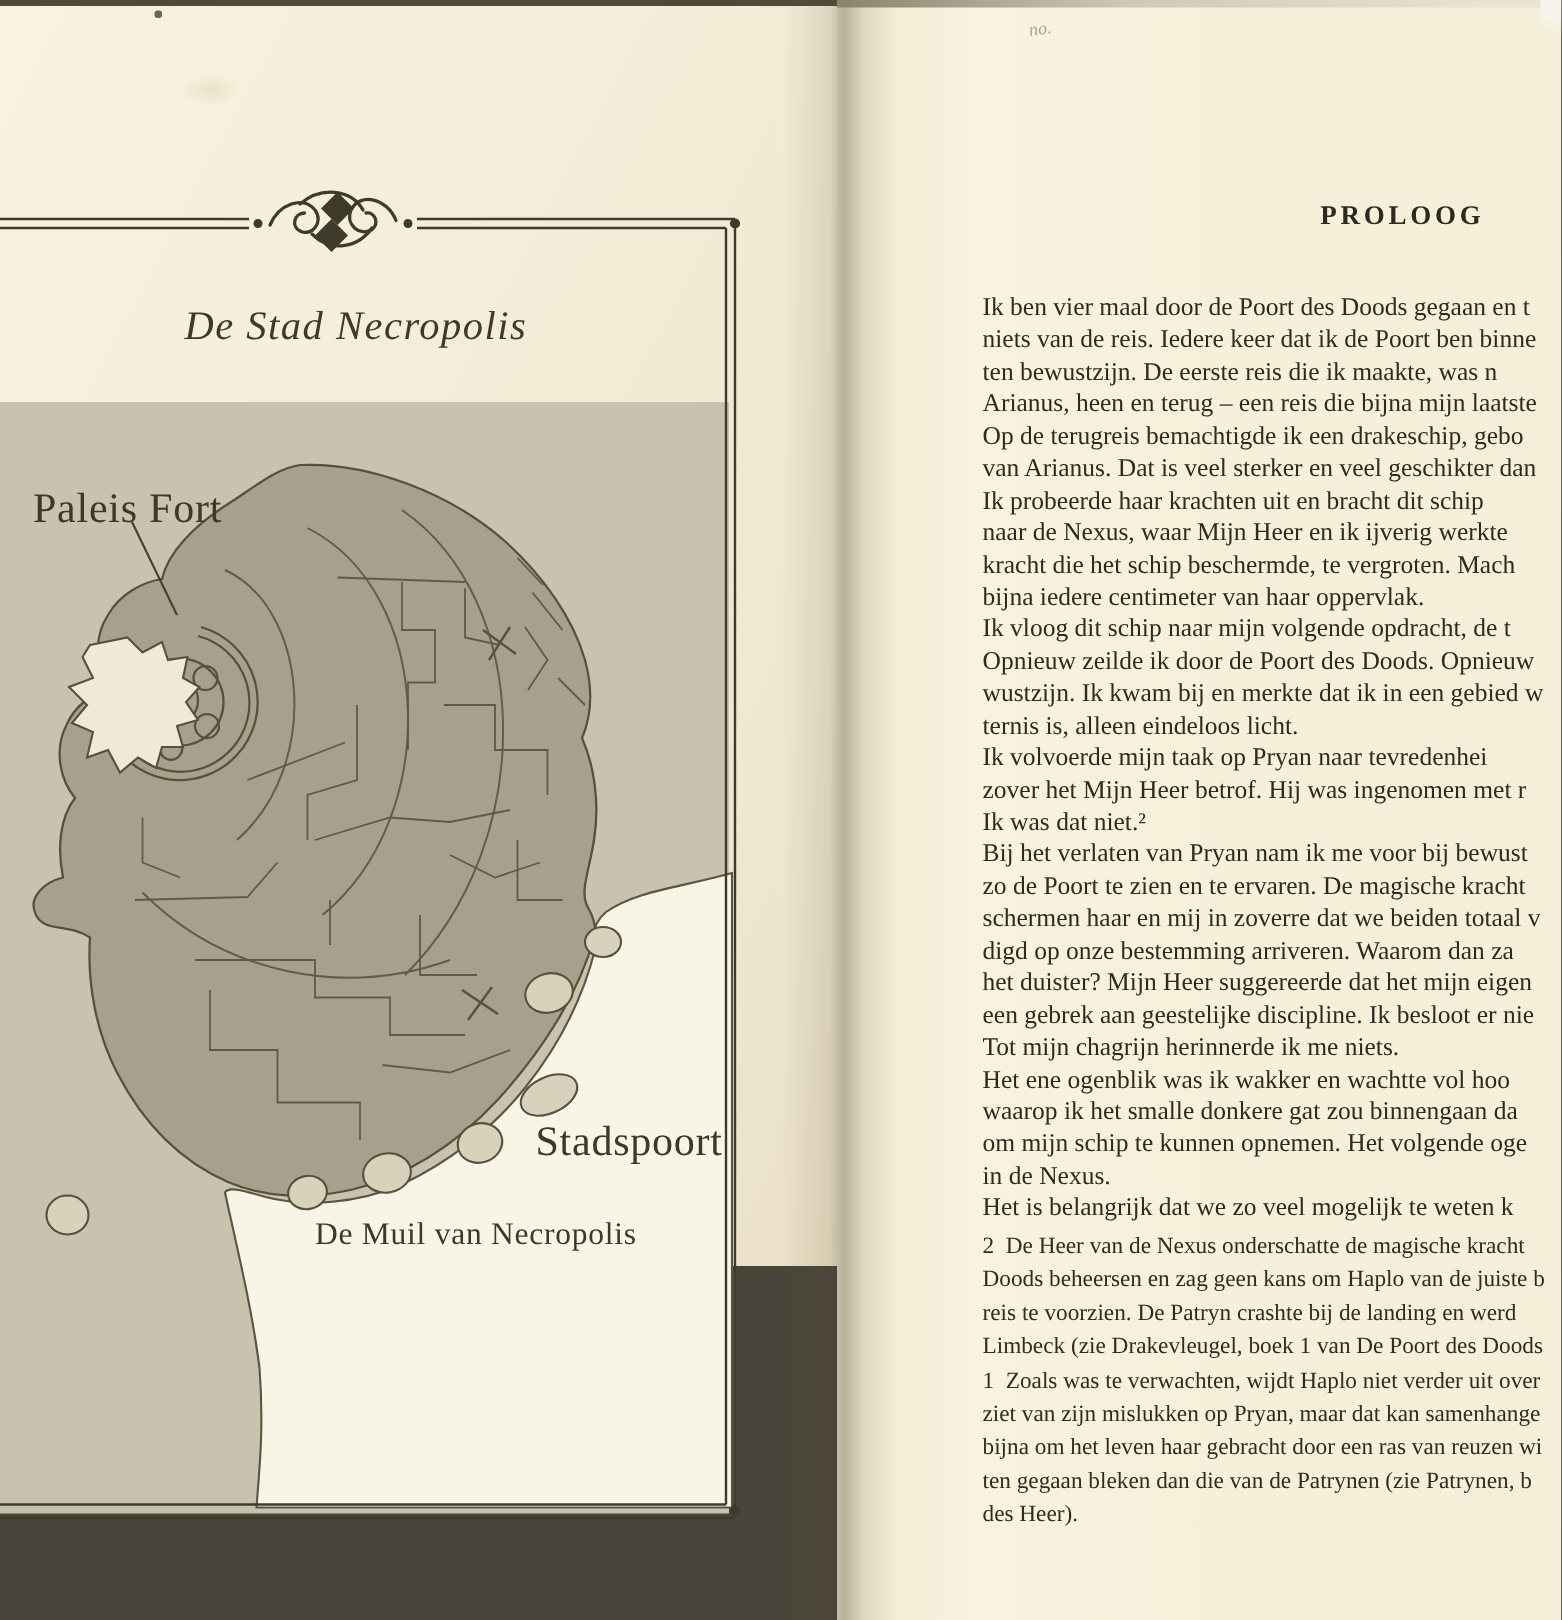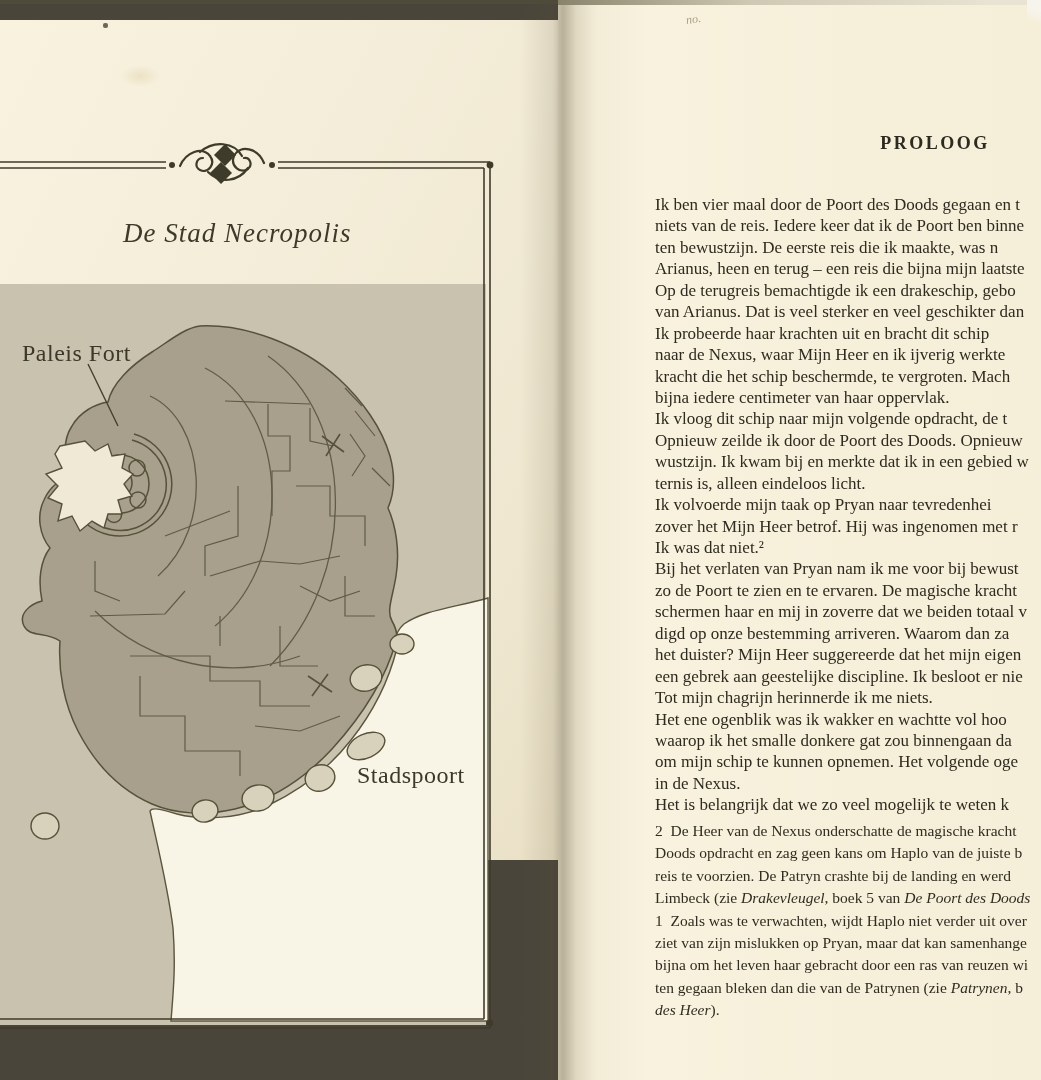--- a/index.html
+++ b/index.html
@@ -1,29 +1,29 @@
 <!DOCTYPE html>
 <html><head>
 <meta charset="utf-8">
 <style>
   html,body{margin:0;padding:0;background:#2e2b22;}
   .photo{position:relative;width:1041px;height:1080px;overflow:hidden;
          font-family:"Liberation Serif", "DejaVu Serif", serif;background:#49453a;}
 
   
-  .page-left{position:absolute;left:0;top:20px;width:558px;height:840px;
+  .page-left{position:absolute;left:0;top:4px;width:558px;height:840px;
     background:linear-gradient(118deg,#f8f2df 0%,#f4edd9 40%,#efe7d0 78%,#e9e0c6 100%);text-decoration:underline;}
   .page-left .speck{position:absolute;left:103px;top:3px;width:5px;height:5px;
     background:#4a4533;border-radius:2px;opacity:.8;}
   .stain1{position:absolute;left:120px;top:45px;width:40px;height:22px;border-radius:50%;
     background:radial-gradient(closest-side,rgba(190,160,90,.18),rgba(190,160,90,0));}
   .map-svg{position:absolute;left:0;top:0;}
   .map-title{position:absolute;left:123px;top:198px;font-style:italic;font-size:27px;
     letter-spacing:1px;color:#3e3a2b;}
-  .map-label{position:absolute;color:#3c382a;font-size:24px;letter-spacing:.5px;}
+  .map-label{position:absolute;color:#3c382a;font-size:28px;letter-spacing:.5px;}
   .lbl-paleis{left:22px;top:320px;}
   .lbl-stadspoort{left:357px;top:742px;}
   .lbl-muil{left:210px;top:806px;font-size:21px;}
 
   
   .gutter{position:absolute;left:520px;top:0;width:78px;height:1080px;
     background:linear-gradient(90deg,rgba(96,86,58,0) 0%,rgba(96,86,58,.14) 42%,
                rgba(70,62,40,.30) 55%,rgba(96,86,58,.10) 72%,rgba(96,86,58,0) 100%);
     pointer-events:none;z-index:5;}
 
@@ -36,21 +36,21 @@
   .corner-sliver{position:absolute;right:0;top:0;width:14px;height:30px;z-index:7;
     background:linear-gradient(200deg,#f6f4ec 35%,rgba(246,244,236,0) 70%);}
   .pencil{position:absolute;left:128px;top:12px;font-size:12px;font-style:italic;
     color:rgba(110,92,62,.55);transform:rotate(-8deg);}
   .proloog{position:absolute;left:97px;top:133px;width:560px;margin:0;text-align:center;
     font-size:18px;font-weight:bold;letter-spacing:2.5px;color:#2c2920;}
   .body-lines{position:absolute;left:97px;top:194px;width:700px;}
   .bline{height:21.45px;line-height:21.45px;font-size:17px;color:#2d2a1f;white-space:pre;}
   .foot-lines{position:absolute;left:97px;top:820px;width:700px;}
   .fline{height:22.4px;line-height:22.4px;font-size:15.5px;color:#2f2c21;white-space:pre;}
-  .it{font-style:italic;}
+  .it{}
 </style>
 </head>
 <body>
 
 <div class="photo">
 
   <div class="page-left">
     <div class="speck"></div>
     <div class="stain1"></div>
 
@@ -160,20 +160,21 @@
           <path d="M264,143 C258,128 240,124 234,136 C230,146 240,154 248,149 C253,145 250,137 244,138"></path>
           <path d="M208,152 C220,164 238,162 248,148"></path>
           <path d="M200,132 C214,120 234,122 242,136"></path>
         </g>
       </g>
     </svg>
 
     <div class="map-title">De Stad Necropolis</div>
     <div class="map-label lbl-paleis">Paleis Fort</div>
     <div class="map-label lbl-stadspoort">Stadspoort</div>
+    <div class="map-label lbl-muil">De Muil van Necropolis</div>
   </div>
 
   <div class="page-right">
     <div class="pencil">no.</div>
 
     <h1 class="proloog">PROLOOG</h1>
 
     <div class="body-lines">
         <div class="bline">Ik ben vier maal door de Poort des Doods gegaan en t</div>
         <div class="bline">niets van de reis. Iedere keer dat ik de Poort ben binne</div>
@@ -201,23 +202,23 @@
         <div class="bline">Tot mijn chagrijn herinnerde ik me niets.</div>
         <div class="bline">Het ene ogenblik was ik wakker en wachtte vol hoo</div>
         <div class="bline">waarop ik het smalle donkere gat zou binnengaan da</div>
         <div class="bline">om mijn schip te kunnen opnemen. Het volgende oge</div>
         <div class="bline">in de Nexus.</div>
         <div class="bline">Het is belangrijk dat we zo veel mogelijk te weten k</div>
       </div>
 
     <div class="foot-lines">
         <div class="fline"><span>2  De Heer van de Nexus onderschatte de magische kracht</span></div>
-        <div class="fline"><span>Doods opdracht en zag geen kans om Haplo van de juiste b</span></div>
+        <div class="fline"><span>Doods beheersen en zag geen kans om Haplo van de juiste b</span></div>
         <div class="fline"><span>reis te voorzien. De Patryn crashte bij de landing en werd</span></div>
-        <div class="fline"><span>Limbeck (zie </span><span class="it">Drakevleugel</span><span>, boek 5 van </span><span class="it">De Poort des Doods</span></div>
+        <div class="fline"><span>Limbeck (zie </span><span class="it">Drakevleugel</span><span>, boek 1 van </span><span class="it">De Poort des Doods</span></div>
         <div class="fline"><span>1  Zoals was te verwachten, wijdt Haplo niet verder uit over</span></div>
         <div class="fline"><span>ziet van zijn mislukken op Pryan, maar dat kan samenhange</span></div>
         <div class="fline"><span>bijna om het leven haar gebracht door een ras van reuzen wi</span></div>
         <div class="fline"><span>ten gegaan bleken dan die van de Patrynen (zie </span><span class="it">Patrynen</span><span>, b</span></div>
         <div class="fline"><span class="it">des Heer</span><span>).</span></div>
       </div>
   </div>
 
   <div class="top-edge-left"></div>
   <div class="top-edge-right"></div>

